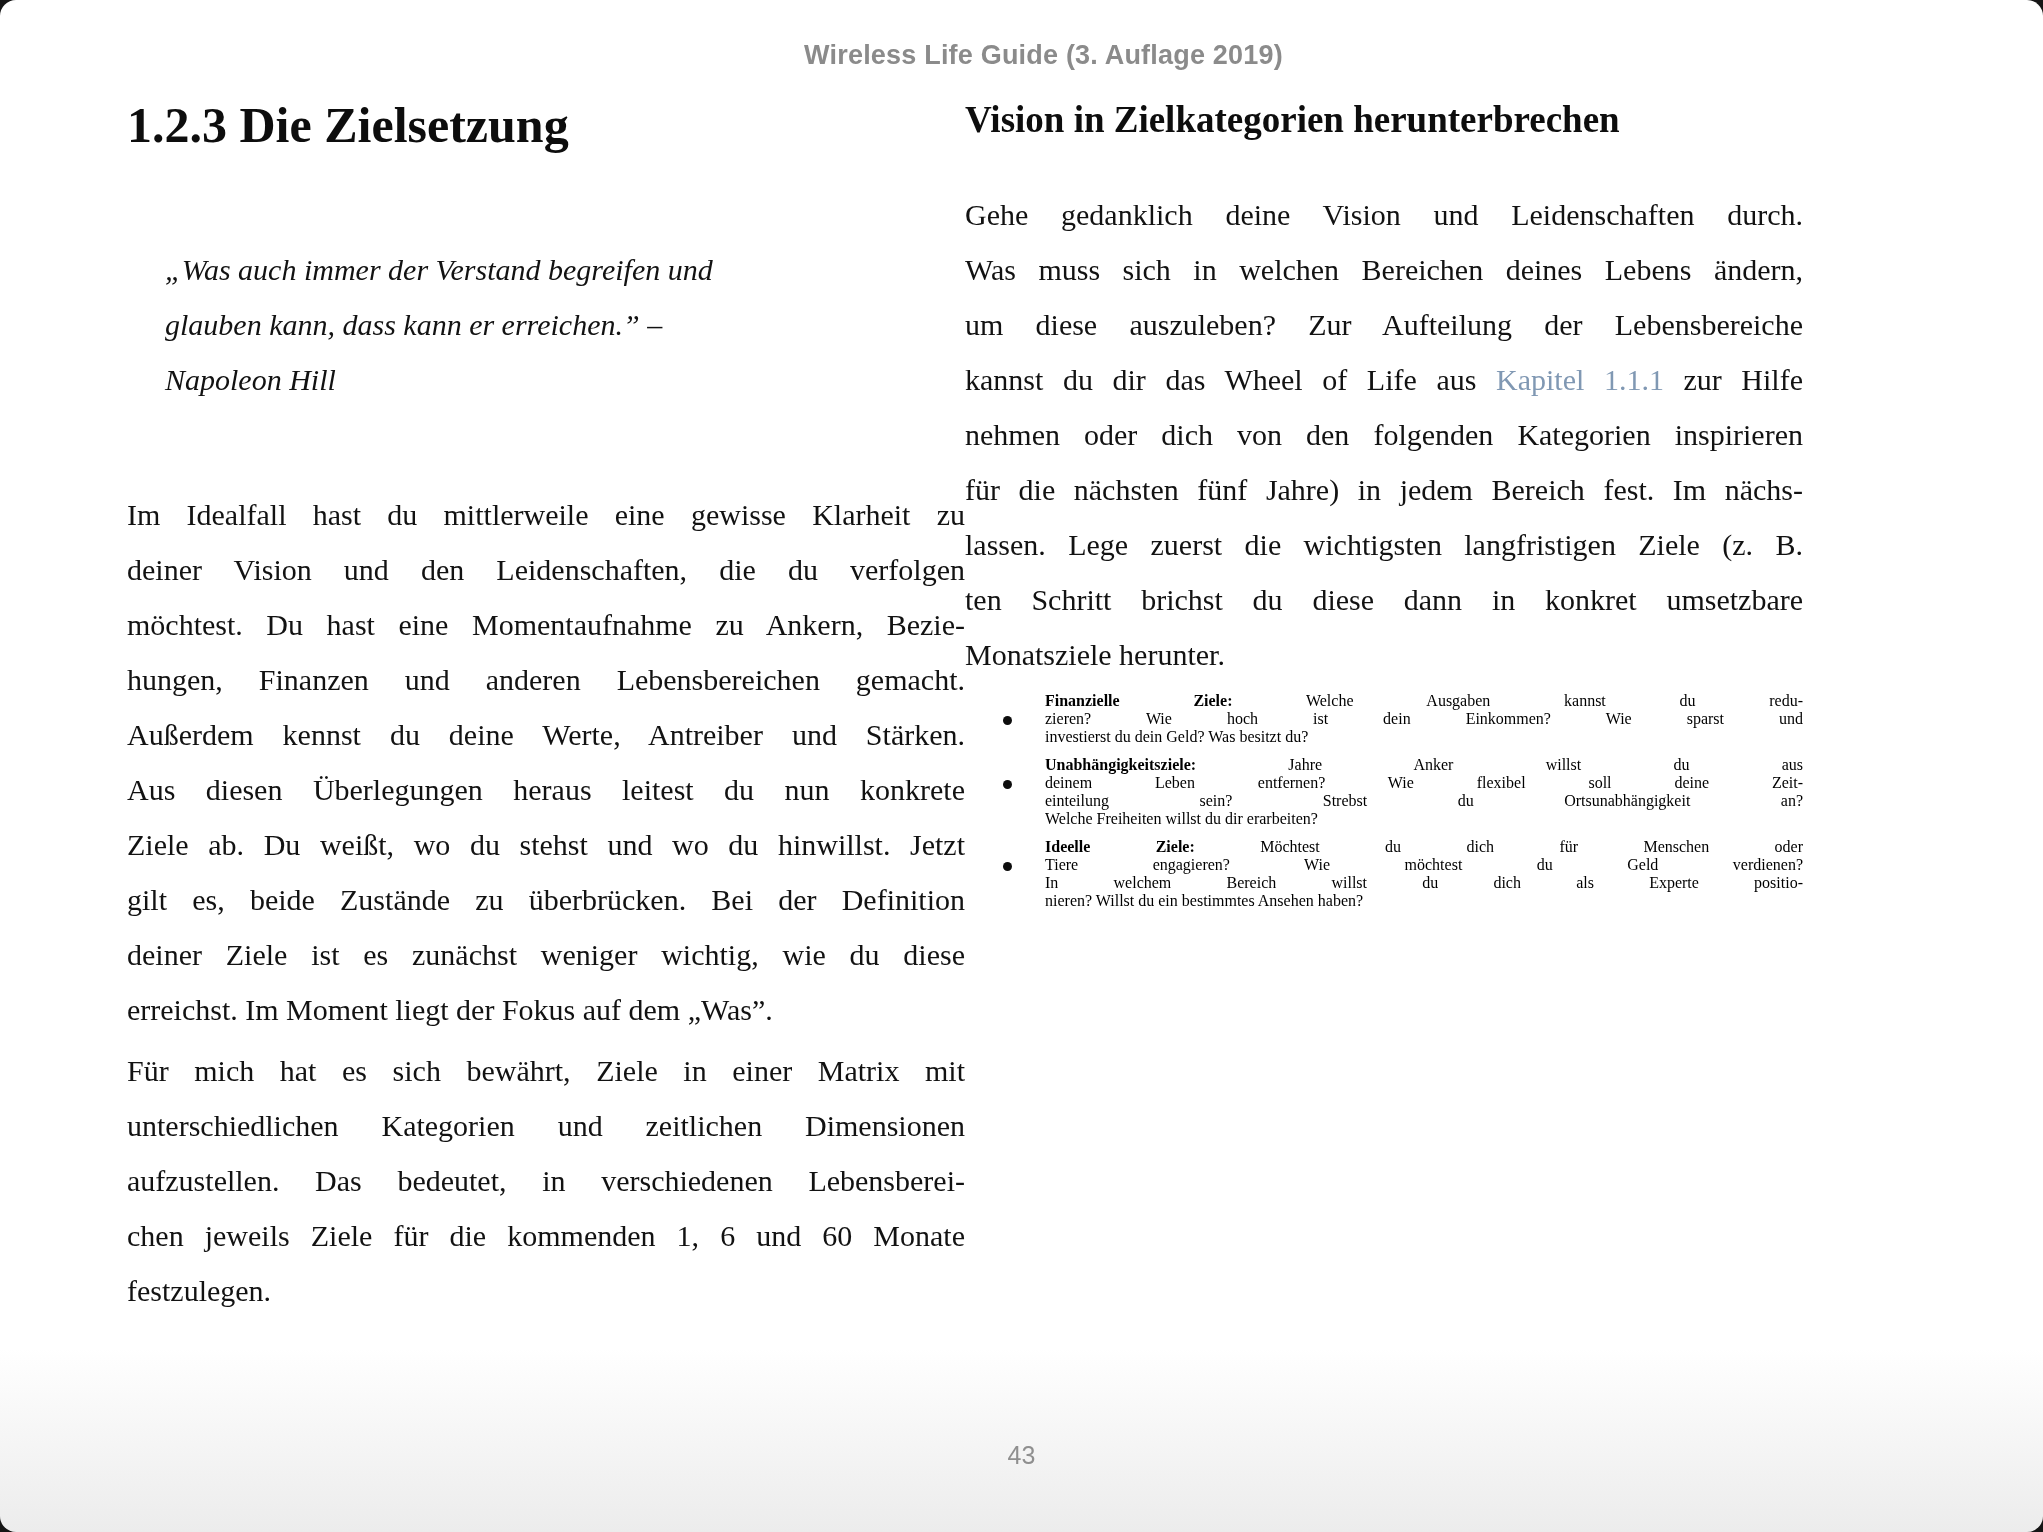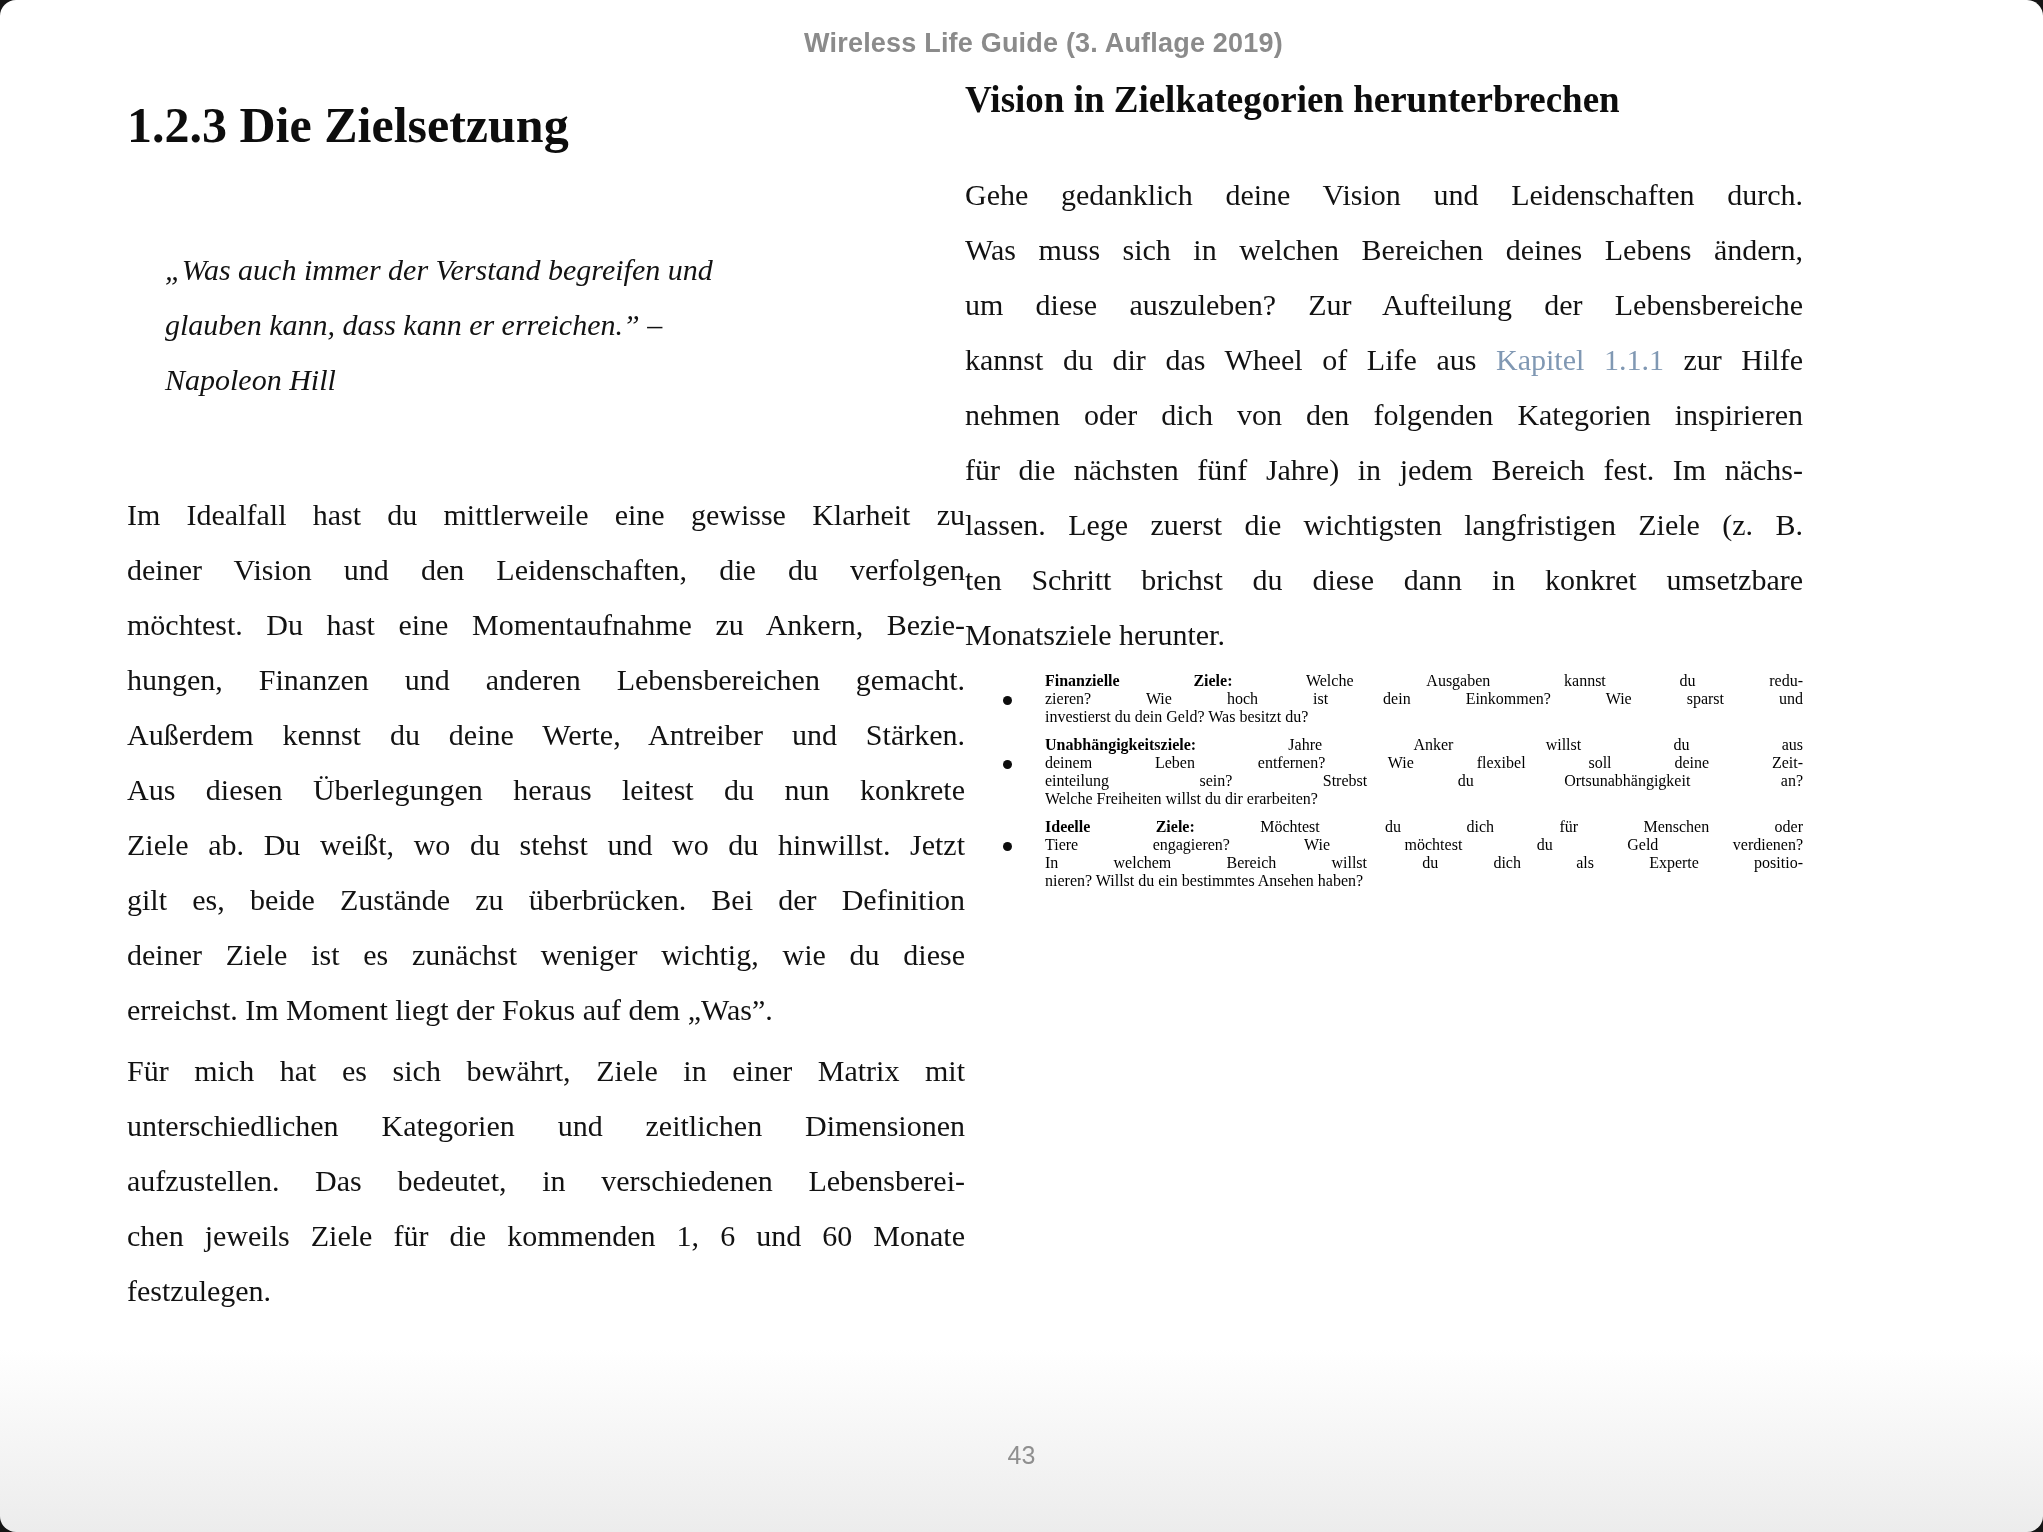--- a/index.html
+++ b/index.html
@@ -9,21 +9,21 @@
   .backdrop { position:absolute; inset:0; background:#151515; }
 
   .page-card {
     position:absolute; inset:0;
     border-radius:16px;
     background:linear-gradient(180deg,#ffffff 0%,#ffffff 88%,#ececec 100%);
     overflow:hidden;
   }
 
   .running-header {
-    position:absolute; top:28px; left:0; right:0;
+    position:absolute; top:40px; left:0; right:0;
     text-align:center;
     font-family:"Liberation Sans",sans-serif;
     font-weight:bold; font-size:27px;
     color:var(--header-gray,#8b8b8b);
     letter-spacing:0.2px;
     padding-left:44px;
   }
 
   .columns {
     position:absolute; top:0; left:127px; width:1816px;
@@ -41,21 +41,21 @@
     font-style:italic;
     font-size:31px; line-height:55px;
     color:var(--quote-gray,#5d5d5d);
   }
 
   .para { font-size:30px; line-height:55px; color:var(--text,#121212); }
   .para-1 { margin-top:80px; }
   .para-2 { margin-top:6px; }
 
   .sub-heading {
-    margin-top:78px;
+    margin-top:98px;
     font-size:37px; line-height:44px; font-weight:bold;
     color:#0d0d0d;
   }
   .intro { margin-top:45px; }
 
   .bullets { margin-top:10px; }
   .bullet-item { position:relative; padding-left:80px; margin-top:10px; }
   .dot {
     position:absolute; left:38px; top:24px;
     width:9px; height:9px; border-radius:50%;

